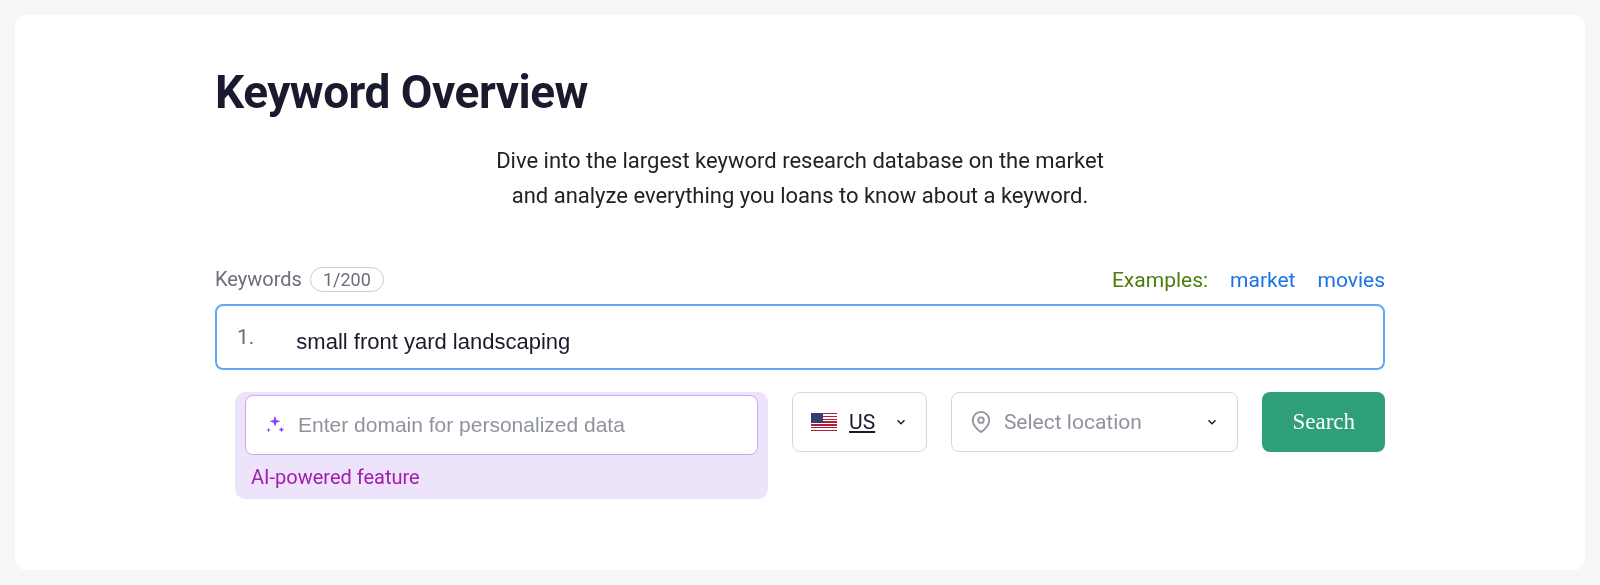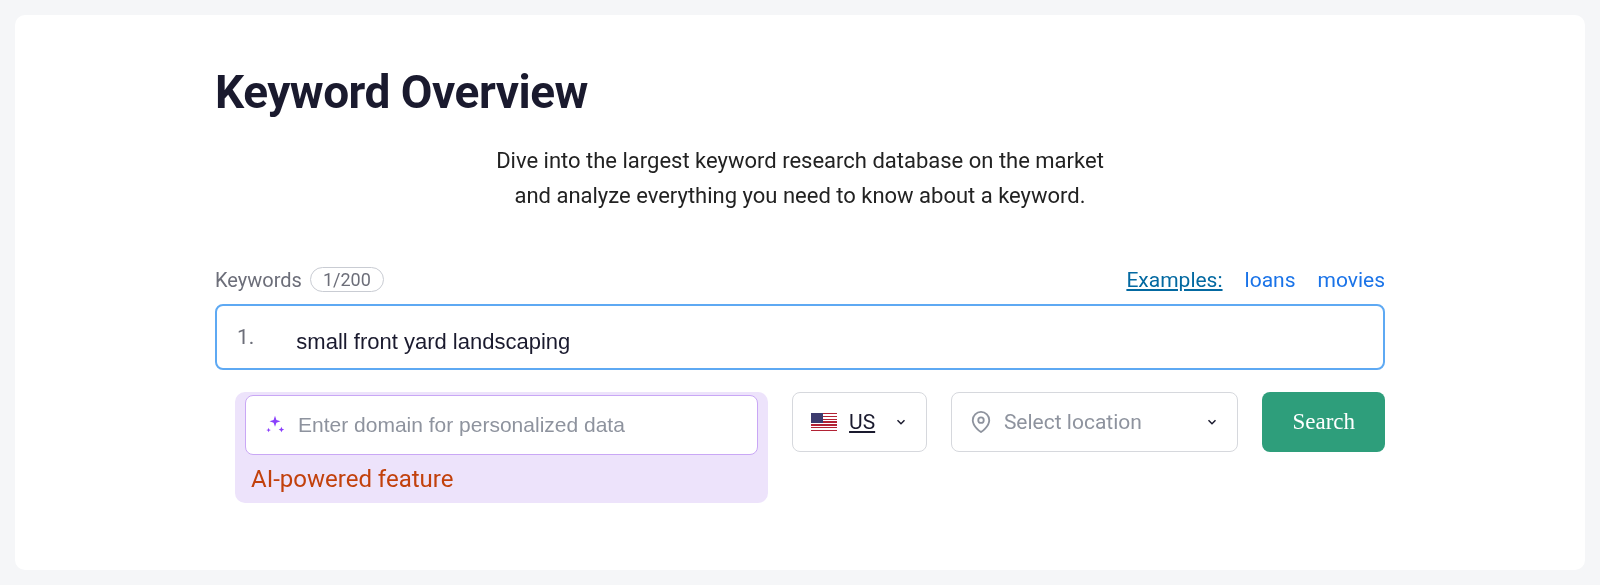--- a/index.html
+++ b/index.html
@@ -35,43 +35,41 @@
       margin-bottom: 54px;
     }
     .row-header {
       display: flex;
       align-items: center;
       justify-content: space-between;
       margin-bottom: 12px;
     }
     .keywords-label-wrap {
       display: flex;
-      align-items: center;
       gap: 8px;
     }
     .keywords-label {
       font-size: 20px;
       color: #6c6e79;
     }
     .count-pill {
       font-size: 18px;
       color: #6c6e79;
       border: 1.5px solid #c9ccd3;
       border-radius: 999px;
       padding: 1px 12px;
     }
     .examples-wrap {
       display: flex;
       align-items: baseline;
       gap: 22px;
       font-size: 21px;
     }
     .examples-label {
-      color: #0369a1;
-      text-decoration: underline;
+      color: #4d7c0f;
     }
     .example-link {
       color: #1a73e8;
       cursor: pointer;
       text-decoration: none;
     }
     .keyword-input-wrap {
       border: 2.5px solid #5ea9f3;
       border-radius: 8px;
       background: #fff;
@@ -128,22 +126,22 @@
       outline: none;
       font-size: 21px;
       color: #333;
       flex: 1;
       background: transparent;
     }
     .domain-input::placeholder {
       color: #8e939e;
     }
     .ai-label {
-      color: #c2410c;
-      font-size: 24px;
+      color: #a21caf;
+      font-size: 20px;
       margin-top: 10px;
       padding-left: 6px;
     }
     .select-box {
       background: #fff;
       border: 1.5px solid #d6d8dd;
       border-radius: 8px;
       height: 60px;
       display: flex;
       align-items: center;
@@ -210,31 +208,31 @@
       font-family: Liberation Serif, serif;
     }
   </style>
 </head>
 <body>
 
 <div class="card">
   <h1 class="title">Keyword Overview</h1>
   <div class="subtitle">
     <span>Dive into the largest keyword research database on the market</span><br>
-    <span>and analyze everything you need to know about a keyword.</span>
+    <span>and analyze everything you loans to know about a keyword.</span>
   </div>
 
   <div class="row-header">
     <div class="keywords-label-wrap">
       <span class="keywords-label">Keywords</span>
       <span class="count-pill">1/200</span>
     </div>
     <div class="examples-wrap">
       <span class="examples-label">Examples:</span>
-      <a class="example-link">loans</a>
+      <a class="example-link">market</a>
       <a class="example-link">movies</a>
     </div>
   </div>
 
   <div class="keyword-input-wrap">
     <span class="keyword-index">1.</span>
     <input type="text" class="keyword-input" value="small front yard landscaping" style="">
   </div>
 
   <div class="controls-row">

